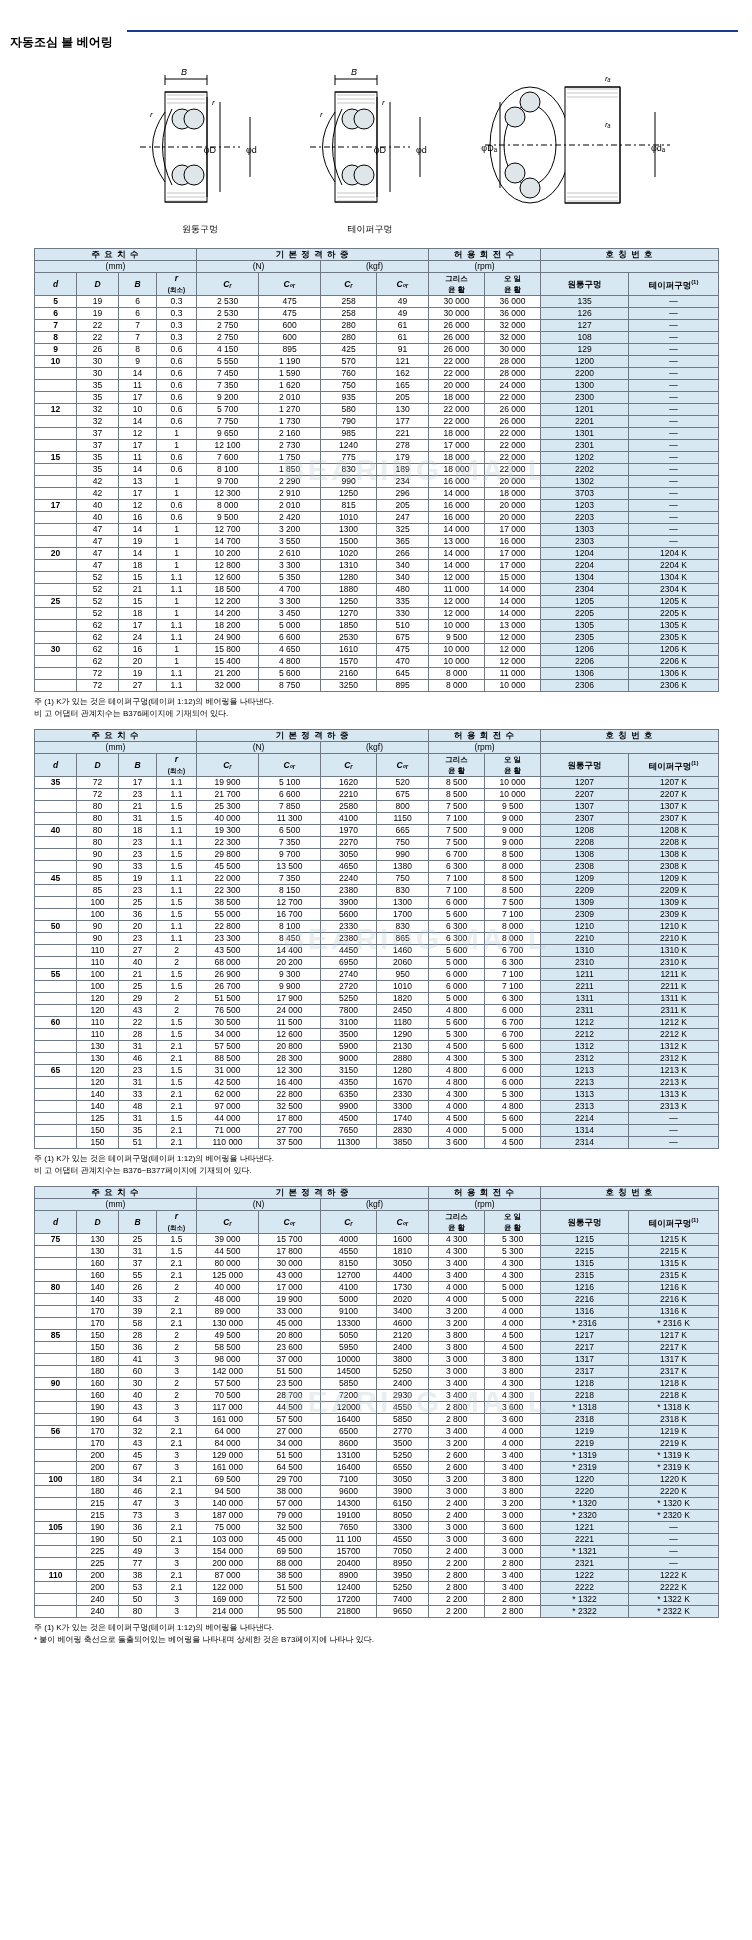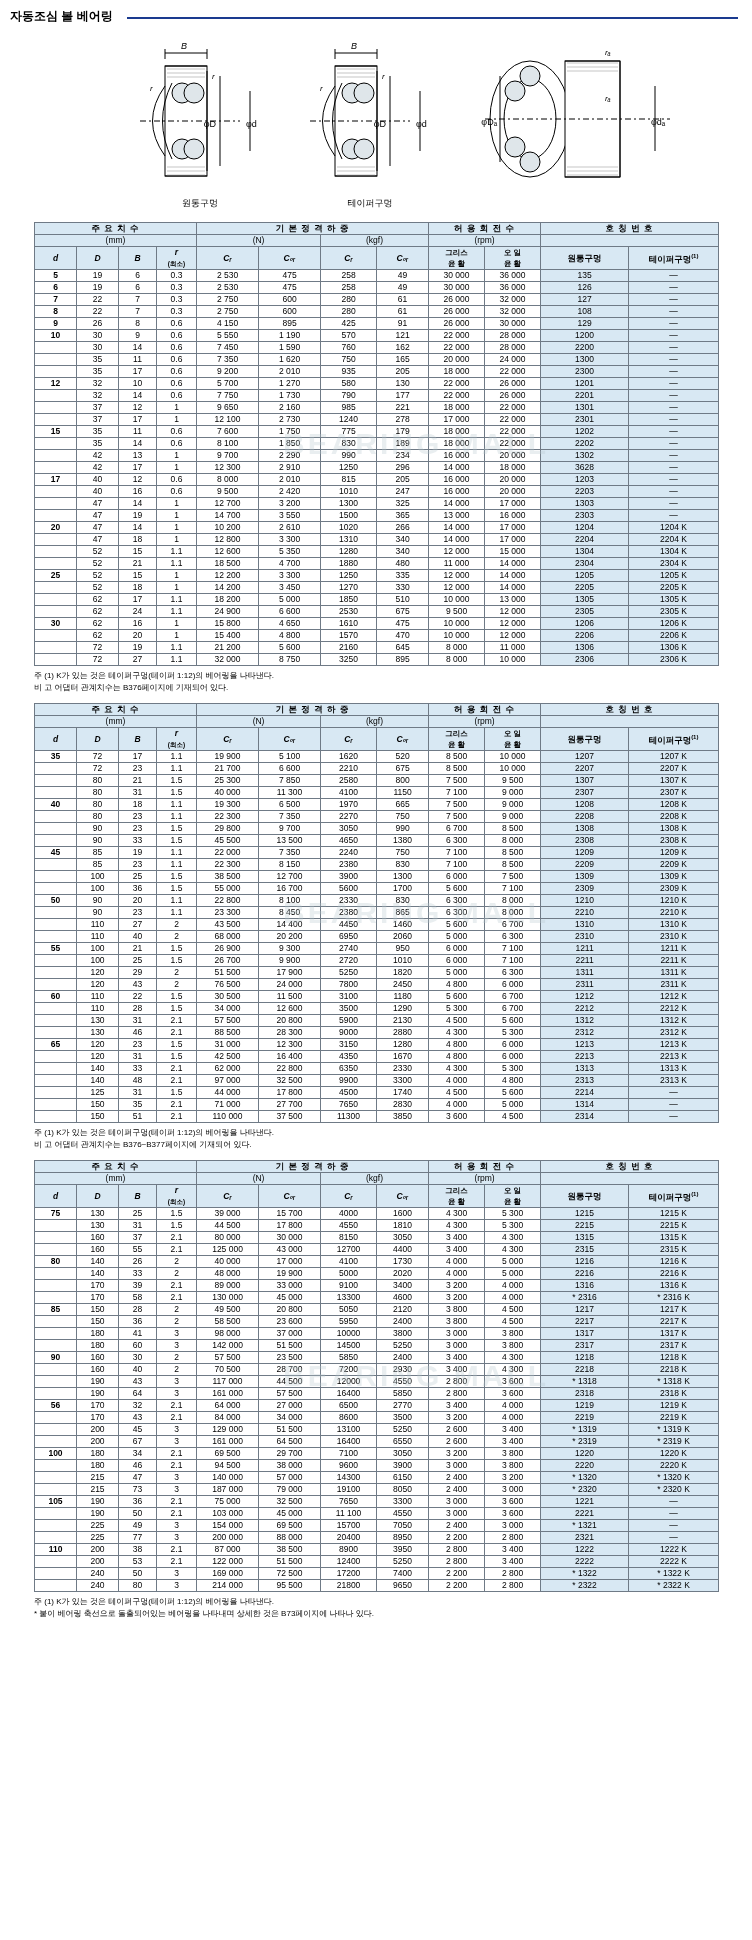--- a/index.html
+++ b/index.html
@@ -5,21 +5,21 @@
   html,body{margin:0;padding:0;}
   body{
     width:752px;
     background:#ffffff;
     font-family:"Liberation Sans", sans-serif;
     color:#000;
     font-size:9px;
   }
   .page{position:relative;width:752px;}
   .title-row{display:flex;align-items:center;padding:8px 10px 0 10px;}
-  .title-kr{font-size:12px;font-weight:bold;white-space:nowrap;}
+  .title-kr{font-size:12px;font-weight:bold;white-space:nowrap;margin-top:26px;}
   .title-rule{flex:1;height:0;border-top:2px solid #1a3a8f;margin-left:14px;margin-right:4px;margin-top:2px;}
 
   
   .figures{position:relative;height:185px;margin-top:6px;}
   .fig{position:absolute;top:0;}
   .fig1{left:120px;width:160px;}
   .fig2{left:290px;width:160px;}
   .fig3{left:455px;width:230px;}
   .fig-cap{text-align:center;font-size:9px;margin-top:4px;}
 
@@ -440,21 +440,21 @@
             <td class="dcell"></td>
             <td>42</td>
             <td>17</td>
             <td>1</td>
             <td>12 300</td>
             <td>2 910</td>
             <td>1250</td>
             <td>296</td>
             <td>14 000</td>
             <td>18 000</td>
-            <td class="nm">3628</td>
+            <td class="nm">3703</td>
             <td class="nm">—</td>
           </tr>
           <tr class="grp">
             <td class="dcell">17</td>
             <td>40</td>
             <td>12</td>
             <td>0.6</td>
             <td>8 000</td>
             <td>2 010</td>
             <td>815</td>

